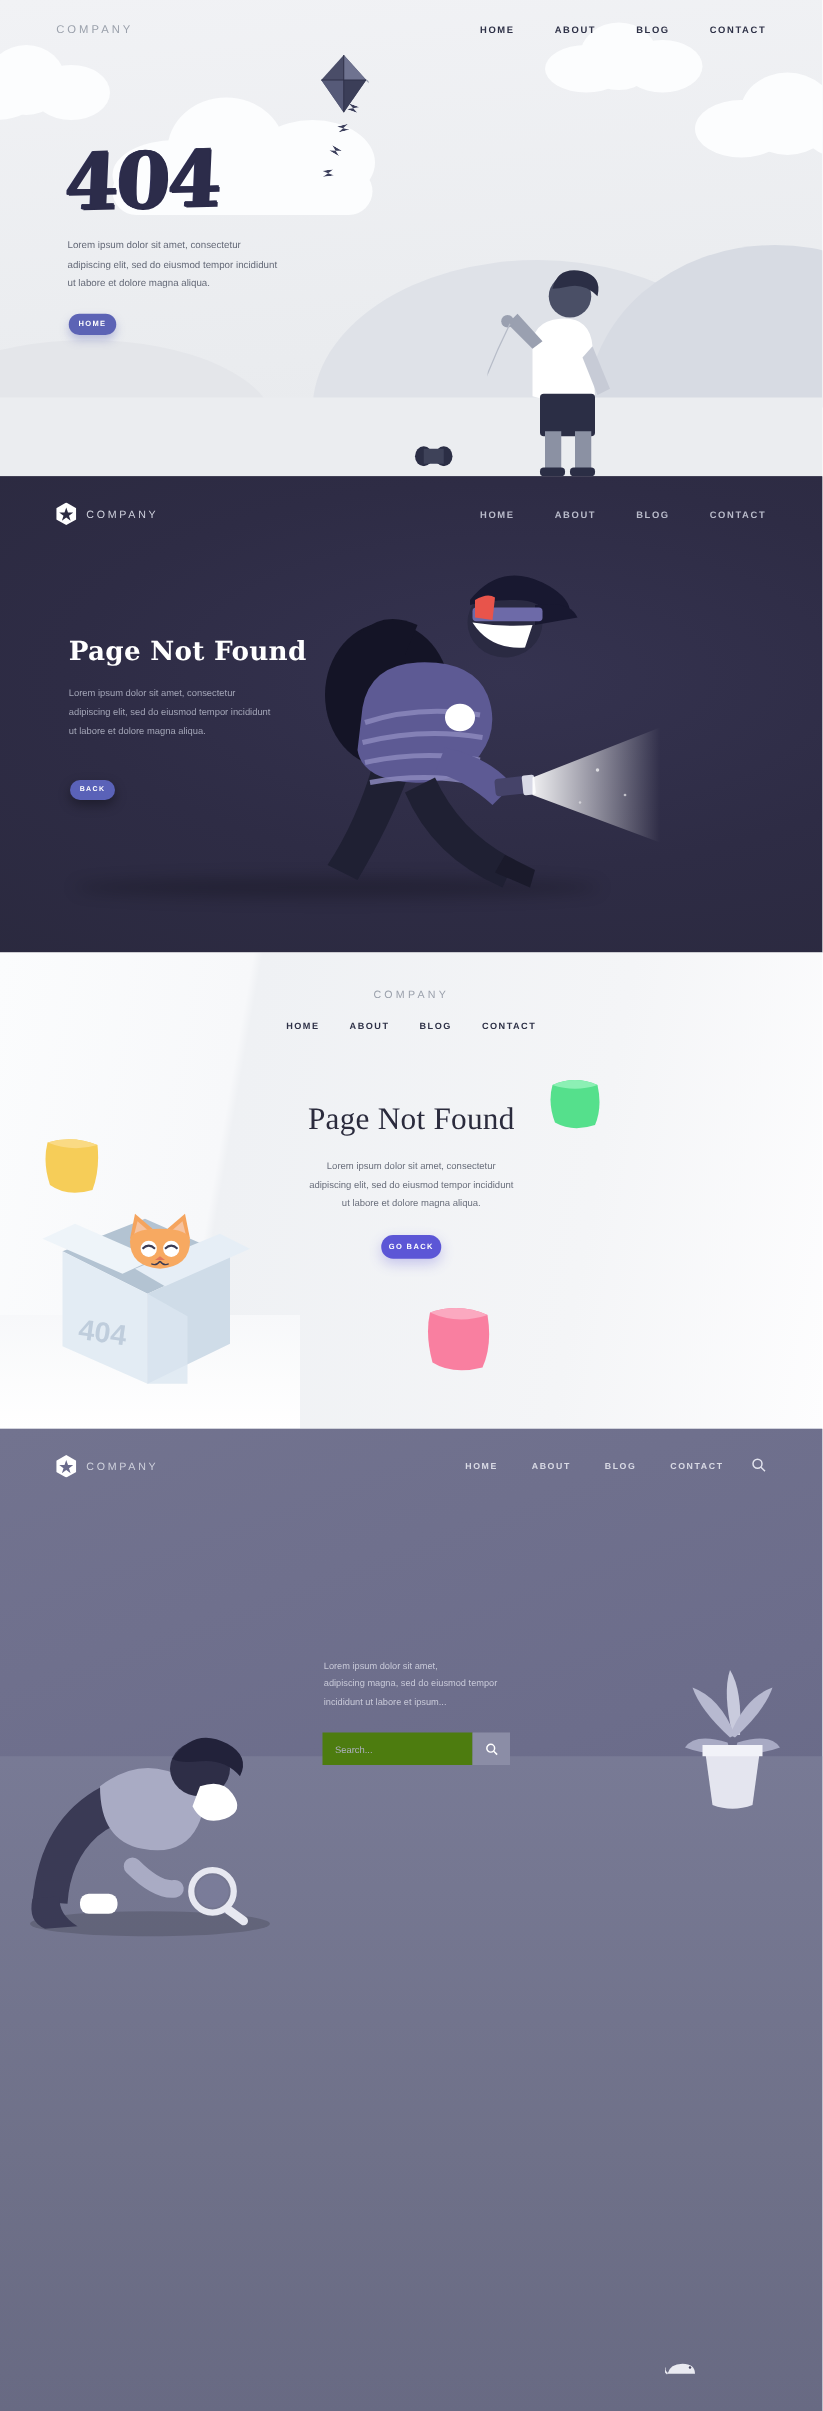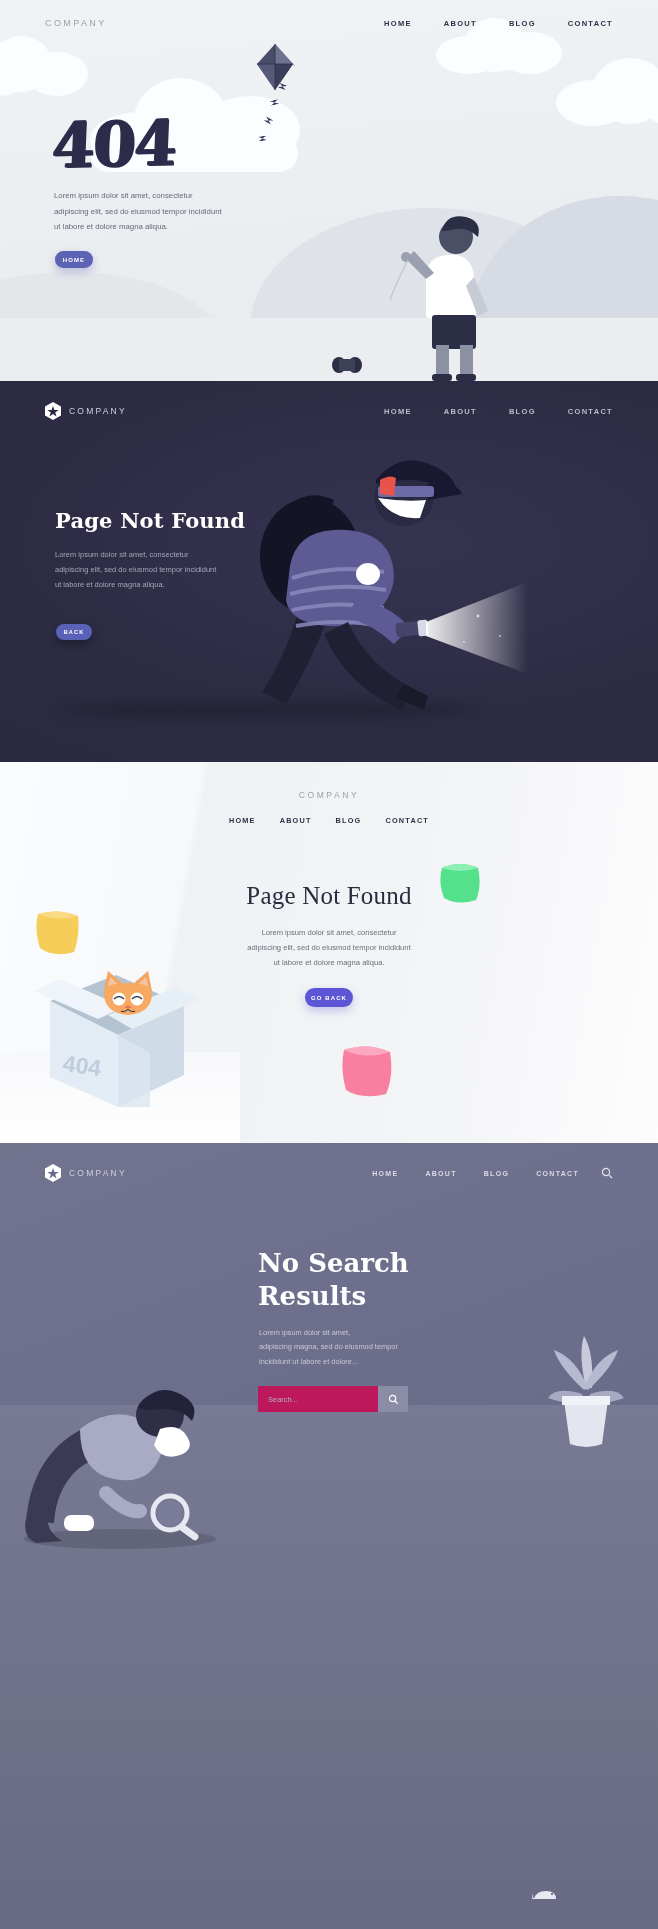--- a/index.html
+++ b/index.html
@@ -99,21 +99,21 @@
      background:linear-gradient(180deg,#787a95 0%,#6f7189 60%,#686a83 100%); }
   #panel4 .nav { position:absolute; top:14px; left:0; right:0; height:32px; display:flex; align-items:center; padding:0 45px; z-index:20; }
   #panel4 .navlinks { margin-left:auto; margin-right:34px; gap:27px; }
   #panel4 .navlinks a { color:#dadbe6; font-size:7px; }
   .search-icon-btn { position:absolute; right:45px; top:22px; width:12px; height:12px; cursor:pointer; }
   .p4-title { position:absolute; left:258px; top:104px; font-family:"DejaVu Serif", serif;
               font-size:26px; line-height:1.28; font-weight:700; color:#ffffff; }
   .p4-copy { position:absolute; left:259px; top:183px; width:180px; }
   .p4-copy p { font-size:7.4px; line-height:1.95; color:#c8c9d8; }
   .searchbar { position:absolute; left:258px; top:243px; width:150px; height:26px; display:flex; }
-  .searchbar input { flex:1; border:none; outline:none; background:#be185d;
+  .searchbar input { flex:1; border:none; outline:none; background:#4d7c0f;
       color:#d6d7e4; font-size:7.5px; padding:0 10px; font-family:"Liberation Sans",sans-serif; }
   .searchbar input::placeholder { color:#b0b1c4; }
   .searchbar .sbtn { width:30px; background:#8b8da6; display:flex; align-items:center; justify-content:center;
       border:none; cursor:pointer; }
   .crawler { position:absolute; left:10px; top:210px; width:220px; height:200px; }
   .plant { position:absolute; right:30px; top:185px; width:84px; height:120px; }
   .mouse { position:absolute; right:100px; bottom:28px; width:26px; height:12px; }
 </style>
 </head>
 <body>
@@ -385,28 +385,24 @@
       <a href="#">CONTACT</a>
     </span>
   </nav>
   <span class="search-icon-btn">
     <svg viewBox="0 0 12 12" width="12" height="12">
       <circle cx="5" cy="5" r="3.6" fill="none" stroke="#e2e3ee" stroke-width="1.2"></circle>
       <line x1="7.8" y1="7.8" x2="11" y2="11" stroke="#e2e3ee" stroke-width="1.2"></line>
     </svg>
   </span>
 
-  <h1 class="p4-title">
-    <span>No Search</span><br>
-    <span>Results</span>
-  </h1>
   <div class="p4-copy">
     <p>Lorem ipsum dolor sit amet,</p>
     <p>adipiscing magna, sed do eiusmod tempor</p>
-    <p>incididunt ut labore et dolore...</p>
+    <p>incididunt ut labore et ipsum...</p>
   </div>
   <div class="searchbar">
     <input type="text" placeholder="Search..." style="">
     <button class="sbtn">
       <svg viewBox="0 0 12 12" width="11" height="11">
         <circle cx="5" cy="5" r="3.4" fill="none" stroke="#ffffff" stroke-width="1.3"></circle>
         <line x1="7.6" y1="7.6" x2="10.6" y2="10.6" stroke="#ffffff" stroke-width="1.3"></line>
       </svg>
     </button>
   </div>

